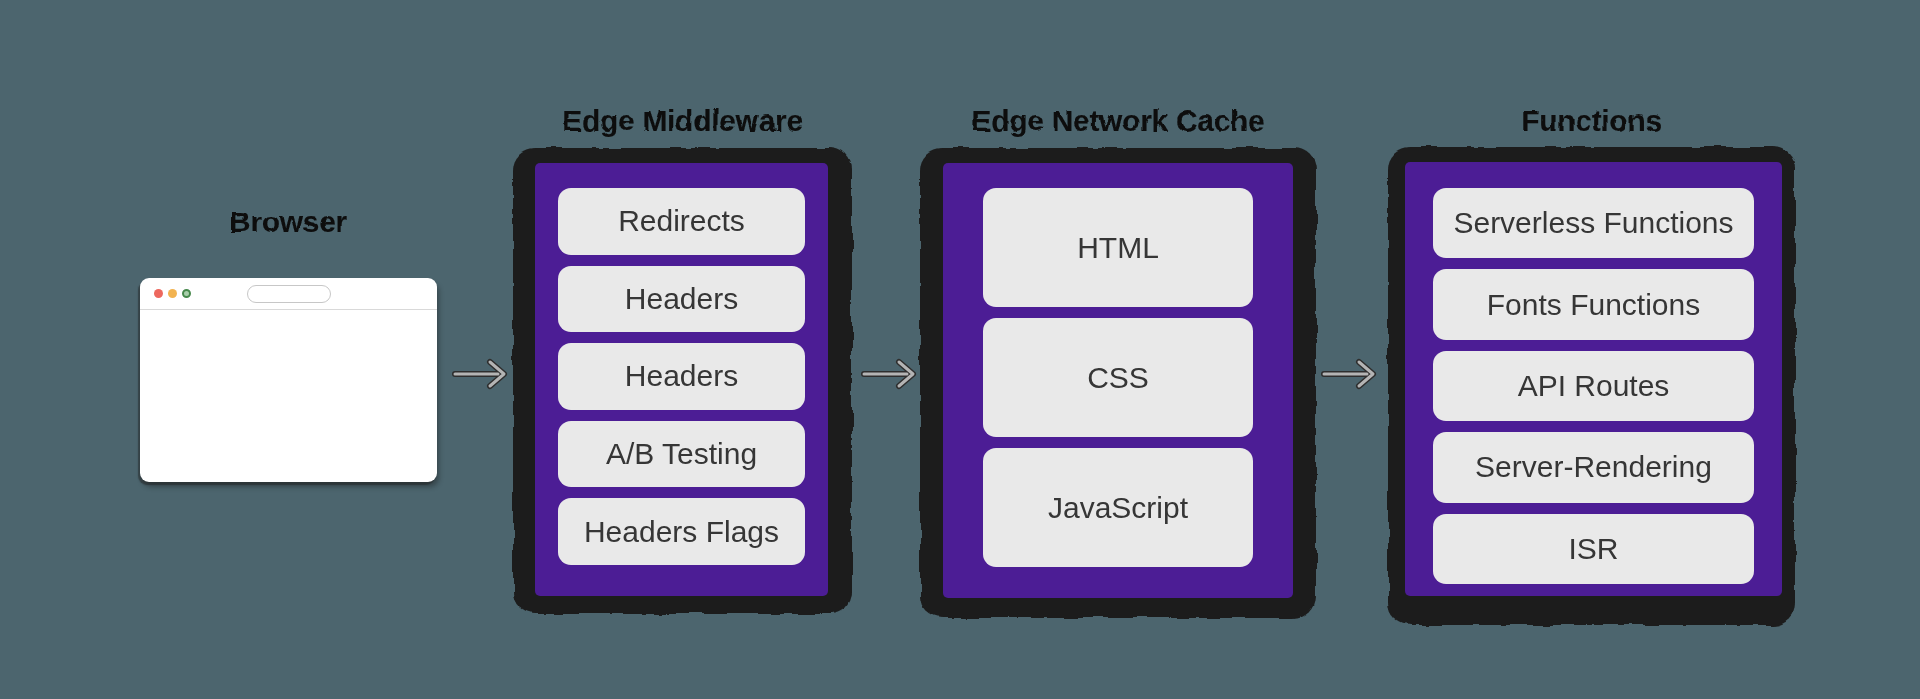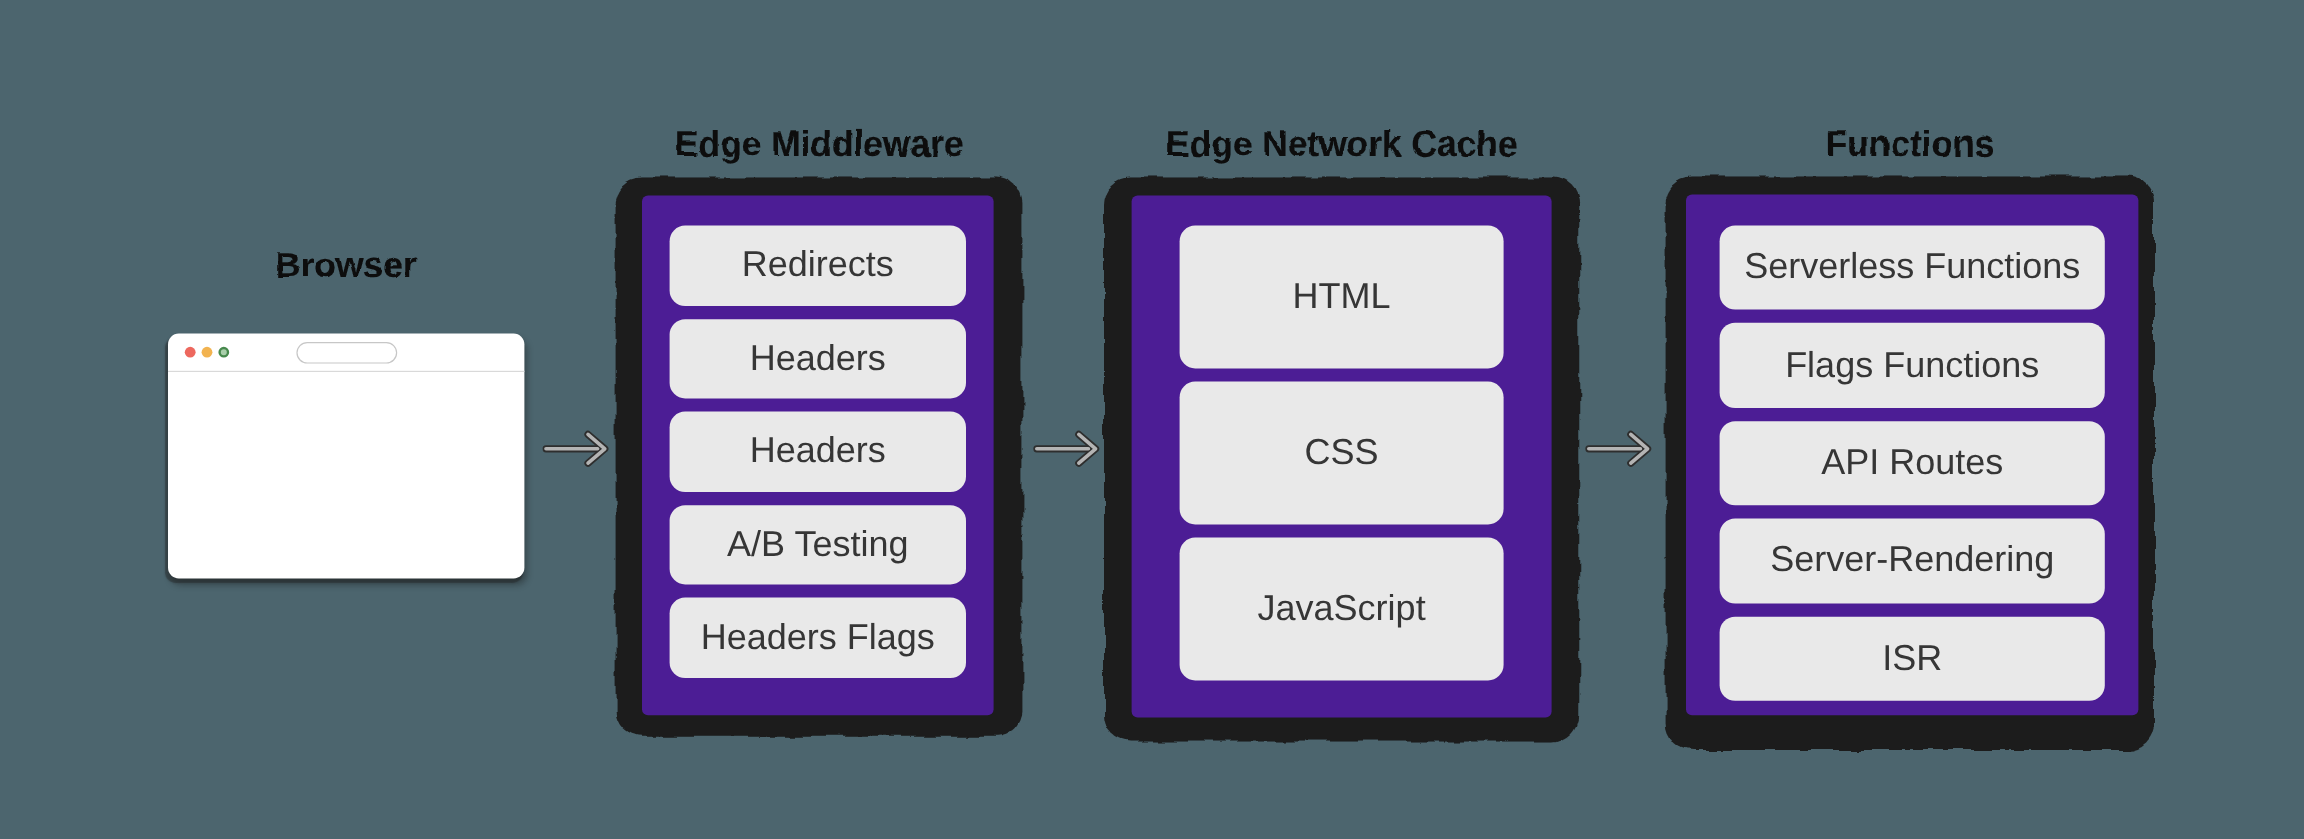--- a/index.html
+++ b/index.html
@@ -135,19 +135,19 @@
   <div class="panel-card" id="card-2">
     <div class="panel-item">HTML</div>
     <div class="panel-item">CSS</div>
     <div class="panel-item">JavaScript</div>
   </div>
 
   <div class="diagram-title" id="title-3">Functions</div>
   <div class="panel-frame" id="frame-3"></div>
   <div class="panel-card" id="card-3">
     <div class="panel-item">Serverless Functions</div>
-    <div class="panel-item">Flags Functions</div>
+    <div class="panel-item">Fonts Functions</div>
     <div class="panel-item">API Routes</div>
     <div class="panel-item">Server-Rendering</div>
     <div class="panel-item">ISR</div>
   </div>
 
 </div>
 
 </body></html>

